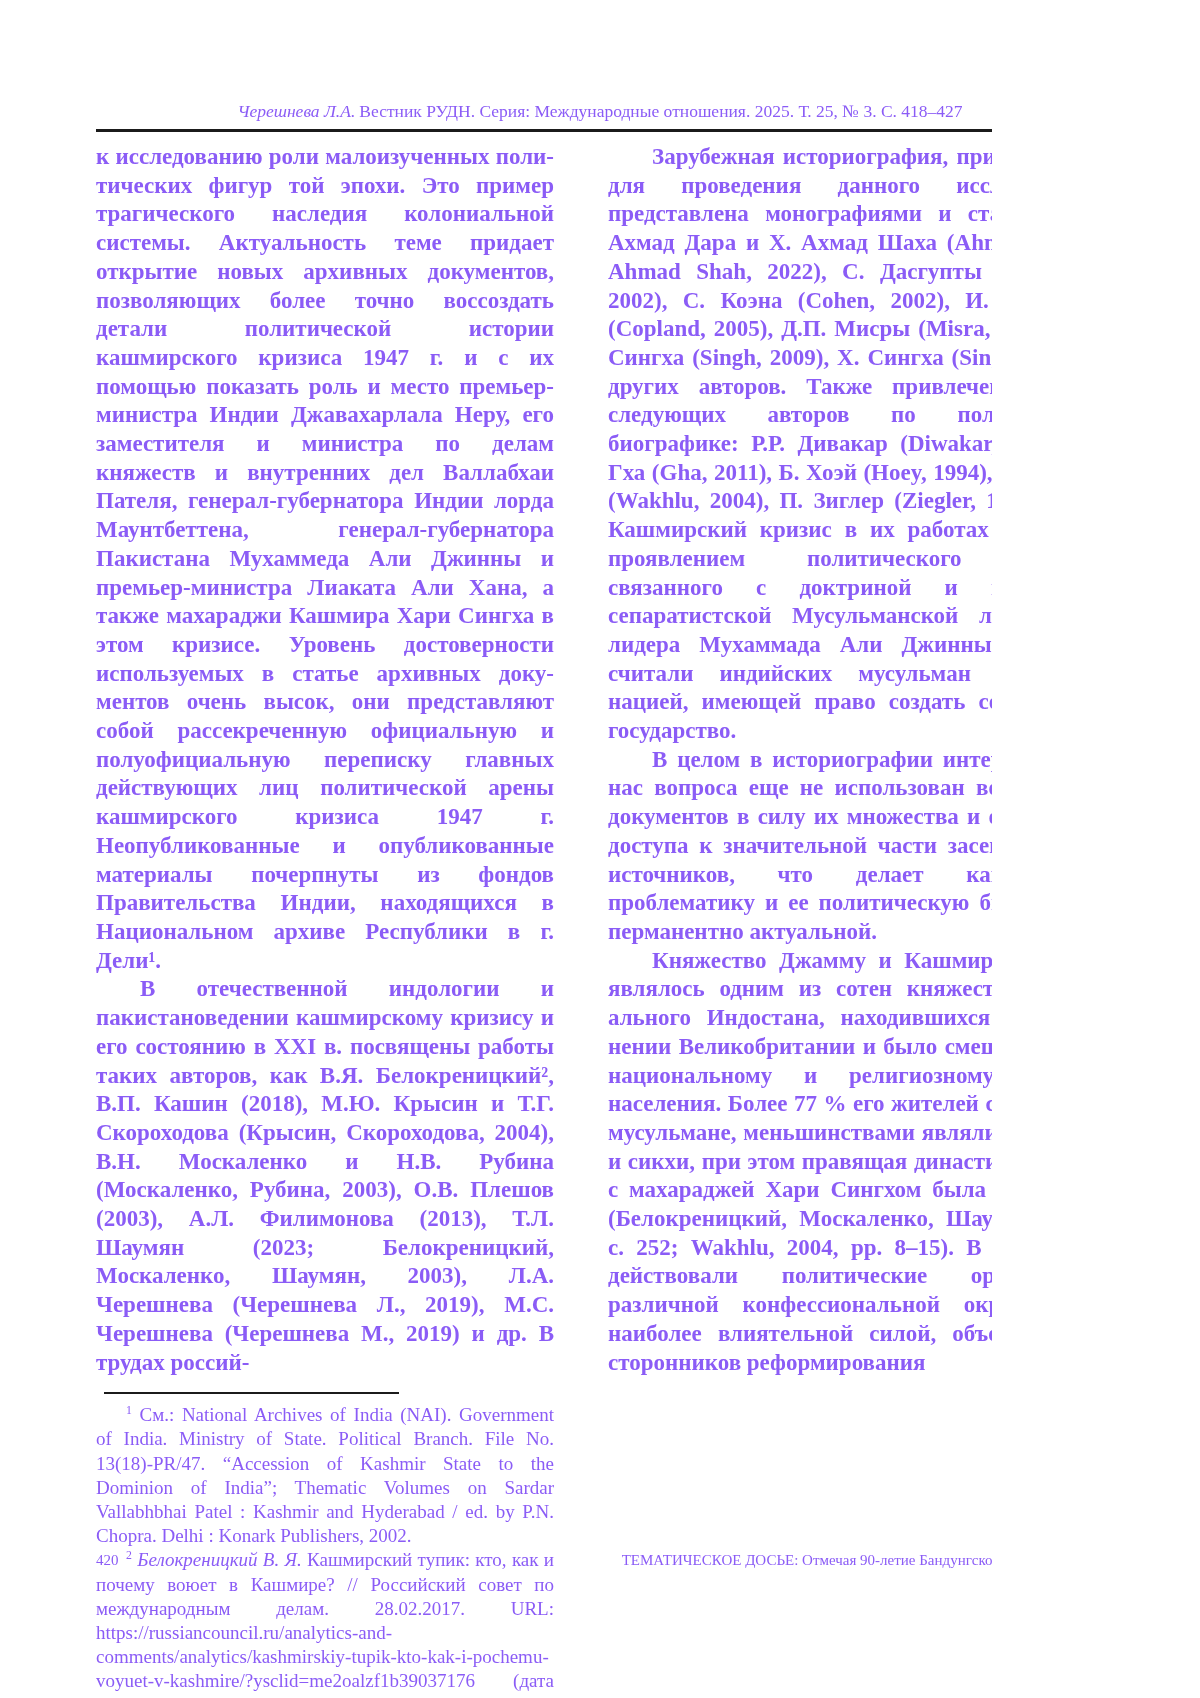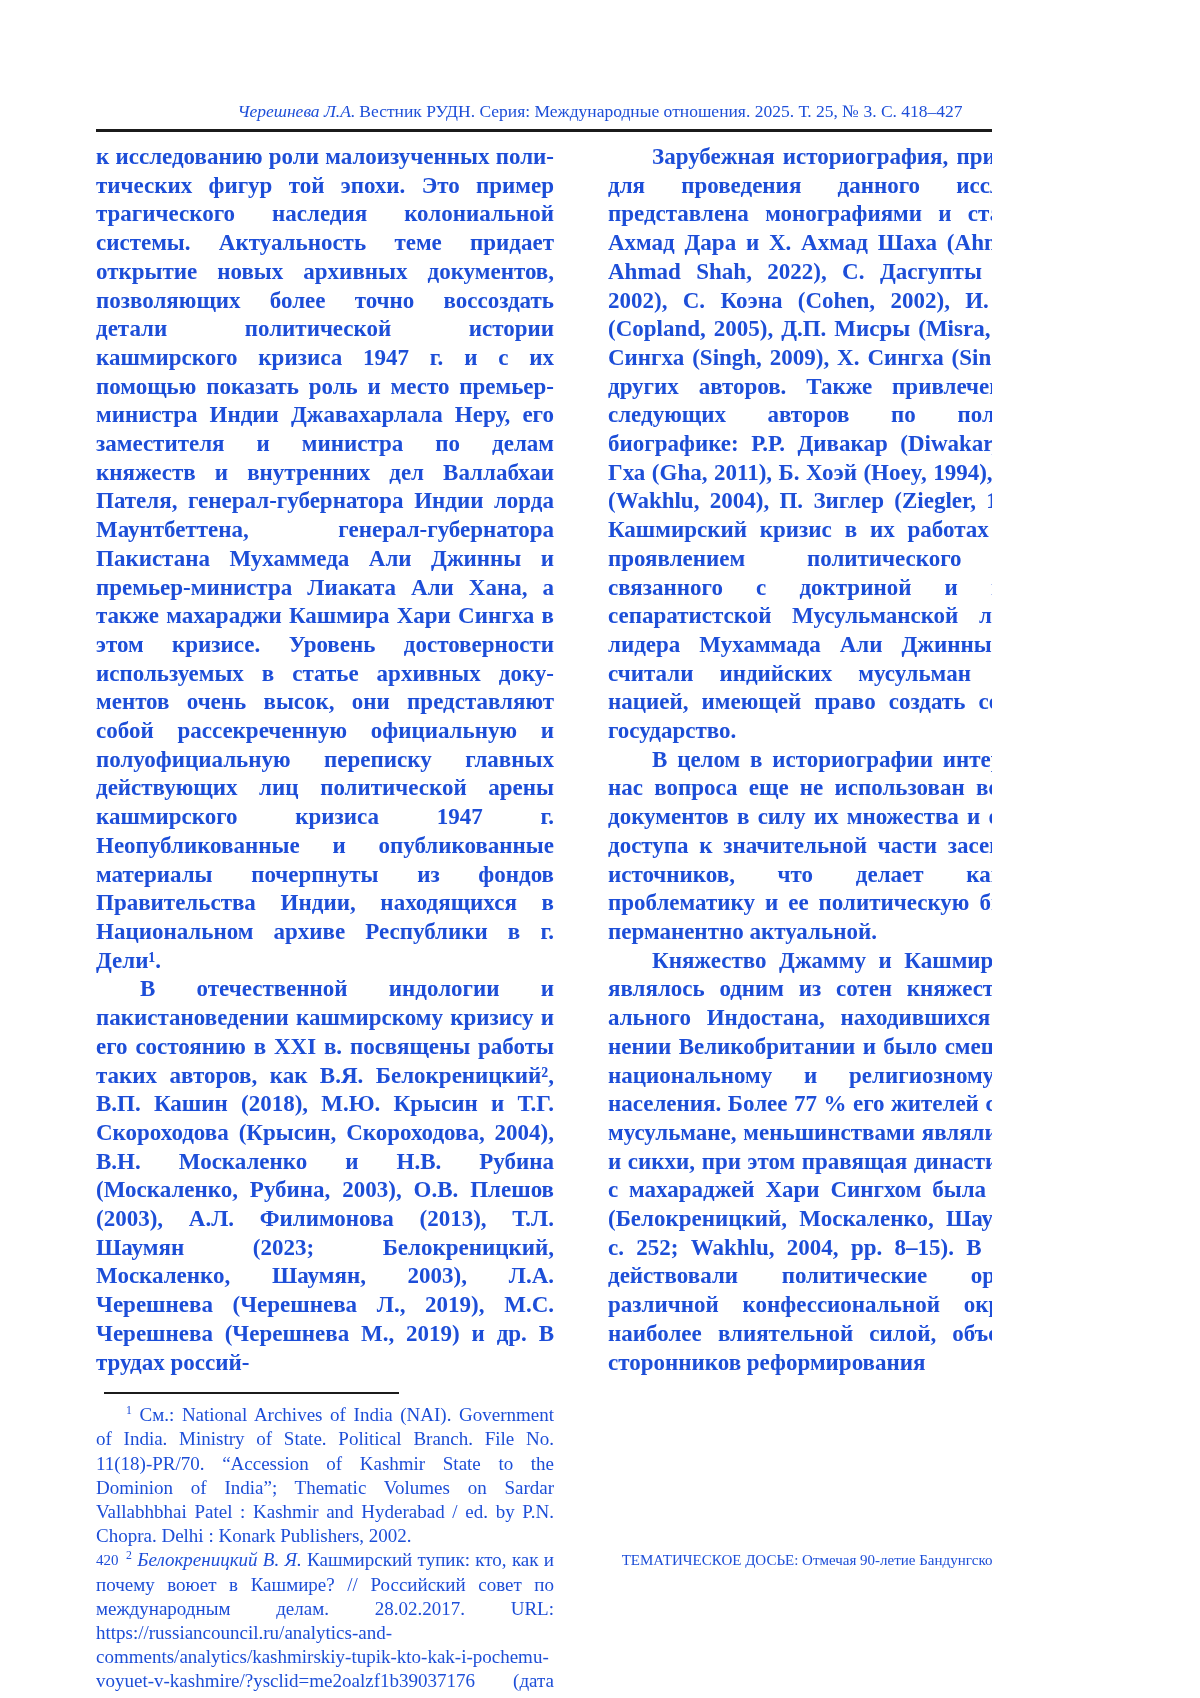--- a/index.html
+++ b/index.html
@@ -1,21 +1,21 @@
 <!DOCTYPE html>
 <html lang="ru"><head>
 <meta charset="utf-8">
 <style>
   html, body { margin: 0; padding: 0; background: #ffffff; }
   .page {
     position: relative;
     width: 992px;
     height: 1698px;
     background: #ffffff;
-    color: #1d4ed8;
+    color: #8b5cf6;
     font-family: "Liberation Serif", "DejaVu Serif", serif;
     overflow: hidden;
     border-radius: 9px;
   }
   .content {
     position: absolute;
     left: 96px;
     top: 0;
     width: 1008px;
   }
@@ -102,21 +102,21 @@
 
     <div class="columns">
 
       <div class="col-left">
         <p class="body-par no-indent">к исследованию роли малоизученных поли­тических фигур той эпохи. Это пример траги­ческого наследия колониальной системы. Актуальность теме придает открытие новых архивных документов, позволяющих более точно воссоздать детали политической исто­рии кашмирского кризиса 1947 г. и с их помощью показать роль и место премьер-министра Индии Джавахарлала Неру, его за­местителя и министра по делам княжеств и внутренних дел Валлабхаи Пателя, генерал-губернатора Индии лорда Маунтбеттена, генерал-губернатора Пакистана Мухаммеда Али Джинны и премьер-министра Лиаката Али Хана, а также махараджи Кашмира Хари Сингха в этом кризисе. Уровень достоверно­сти используемых в статье архивных доку­ментов очень высок, они представляют собой рассекреченную официальную и полуофици­альную переписку главных действующих лиц политической арены кашмирского кризиса 1947 г. Неопубликованные и опубликованные материалы почерпнуты из фондов Правитель­ства Индии, находящихся в Национальном архиве Республики в г. Дели¹.</p>
         <p class="body-par">В отечественной индологии и пакистано­ведении кашмирскому кризису и его состоя­нию в XXI в. посвящены работы таких авто­ров, как В.Я. Белокреницкий², В.П. Кашин (2018), М.Ю. Крысин и Т.Г. Скороходова (Крысин, Скороходова, 2004), В.Н. Моска­ленко и Н.В. Рубина (Москаленко, Рубина, 2003), О.В. Плешов (2003), А.Л. Филимонова (2013), Т.Л. Шаумян (2023; Белокреницкий, Москаленко, Шаумян, 2003), Л.А. Черешнева (Черешнева Л., 2019), М.С. Черешнева (Черешнева М., 2019) и др. В трудах россий-</p>
 
         <div class="footnote-sep"></div>
 
         <div>
-          <p class="footnote"><sup>1</sup> <span>См.: National Archives of India (NAI). Government of India. Ministry of State. Political Branch. File No. 11(18)-PR/70. “Accession of Kashmir State to the Dominion of India”; Thematic Volumes on Sardar Vallabhbhai Patel : Kashmir and Hyderabad / ed. by P.N. Chopra. Delhi : Konark Publishers, 2002.</span></p>
+          <p class="footnote"><sup>1</sup> <span>См.: National Archives of India (NAI). Government of India. Ministry of State. Political Branch. File No. 13(18)-PR/47. “Accession of Kashmir State to the Dominion of India”; Thematic Volumes on Sardar Vallabhbhai Patel : Kashmir and Hyderabad / ed. by P.N. Chopra. Delhi : Konark Publishers, 2002.</span></p>
           <p class="footnote"><sup>2</sup> <span class="fn-author">Белокреницкий В. Я.</span> <span>Кашмирский тупик: кто, как и почему воюет в Кашмире? // Российский совет по международным делам. 28.02.2017. URL: https://russiancouncil.ru/analytics-and-comments/analytics/kashmirskiy-tupik-kto-kak-i-pochemu-voyuet-v-kashmire/?ysclid=me2oalzf1b39037176 (дата обращения: 12.11.2024). См. также: (Белокреницкий, 2003; 2004).</span></p>
         </div>
       </div>
 
       <div class="col-right">
         <p class="body-par">Зарубежная историография, привлечен­ная для проведения данного исследования, представлена монографиями и статьями А. Ахмад Дара и Х. Ахмад Шаха (Ahmad Dar &amp; Ahmad Shah, 2022), С. Дасгупты (Dasgupta, 2002), С. Коэна (Cohen, 2002), И. Копленда (Copland, 2005), Д.П. Мисры (Misra, 2007), Дж. Сингха (Singh, 2009), Х. Сингха (Singh, 2017) и других авторов. Также привлечены труды следующих авторов по политической биографике: Р.Р. Дивакар (Diwakar, 1985), К. Гха (Gha, 2011), Б. Хоэй (Hoey, 1994), С. Вакхлу (Wakhlu, 2004), П. Зиглер (Ziegler, 1985) и др. Кашмирский кризис в их работах предстает проявлением политического исла­ма, связанного с доктриной и практикой сепаратистской Мусульманской лиги и ее лидера Мухаммада Али Джинны, которые считали индийских мусульман отдельной нацией, имеющей право создать собственное государство.</p>
         <p class="body-par">В целом в историографии интересующе­го нас вопроса еще не использован весь кор­пус документов в силу их множества и отсут­ствия доступа к значительной части засекре­ченных источников, что делает кашмирскую проблематику и ее политическую биографику перманентно актуальной.</p>
         <p class="body-par">Княжество Джамму и Кашмир к 1947 г. являлось одним из сотен княжеств колони­ального Индостана, находившихся в подчи­нении Великобритании и было смешанным по национальному и религиозному составу населения. Более 77 % его жителей составля­ли мусульмане, меньшинствами являлись индусы и сикхи, при этом правящая династия во главе с махараджей Хари Сингхом была индусской (Белокреницкий, Москаленко, Шаумян, 2003, с. 252; Wakhlu, 2004, pp. 8–15). В княжестве действовали политические организации различной конфессиональной окраски, но наиболее влиятельной силой, объединявшей сторонников реформирования</p>
       </div>
 

